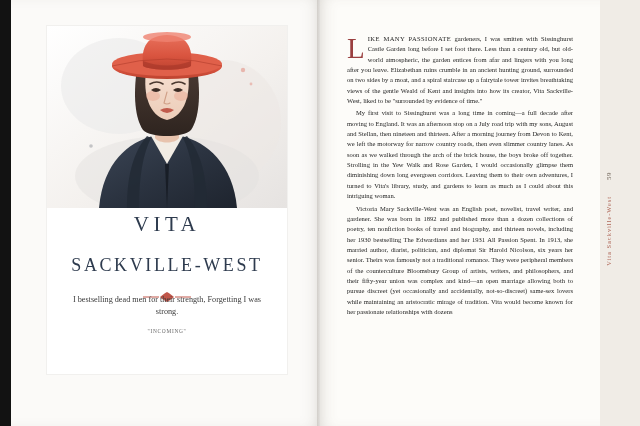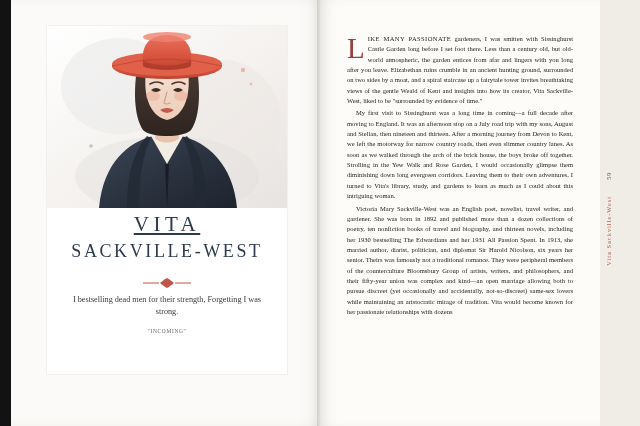--- a/index.html
+++ b/index.html
@@ -72,29 +72,28 @@
     top: 186px;
     width: 240px;
     text-align: center;
   }
   .title-line1 {
     font-family: "Liberation Serif", serif;
     font-size: 21px;
     letter-spacing: 4.5px;
     color: #2e3b4e;
     line-height: 1.15;
-    text-decoration: underline;
   }
   .title-line2 {
     font-family: "Liberation Serif", serif;
     font-size: 18px;
     letter-spacing: 2.6px;
     color: #2e3b4e;
     line-height: 1.35;
-    margin-top: 3px;
+    margin-top: 17px;
   }
   .flourish {
     margin: 13px auto 0;
     width: 52px;
     height: 14px;
   }
   .quote-block {
     position: absolute;
     left: 18px;
     top: 268px;

